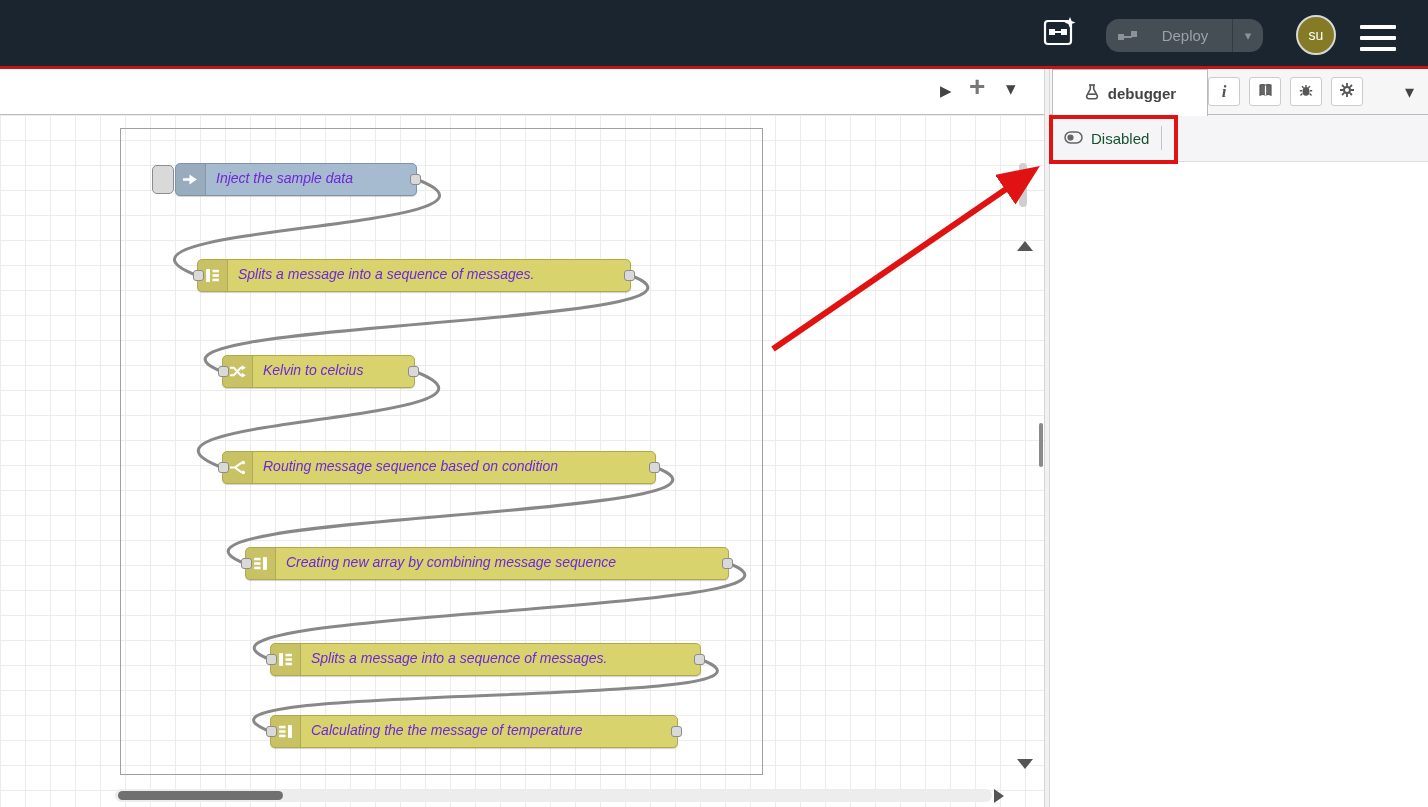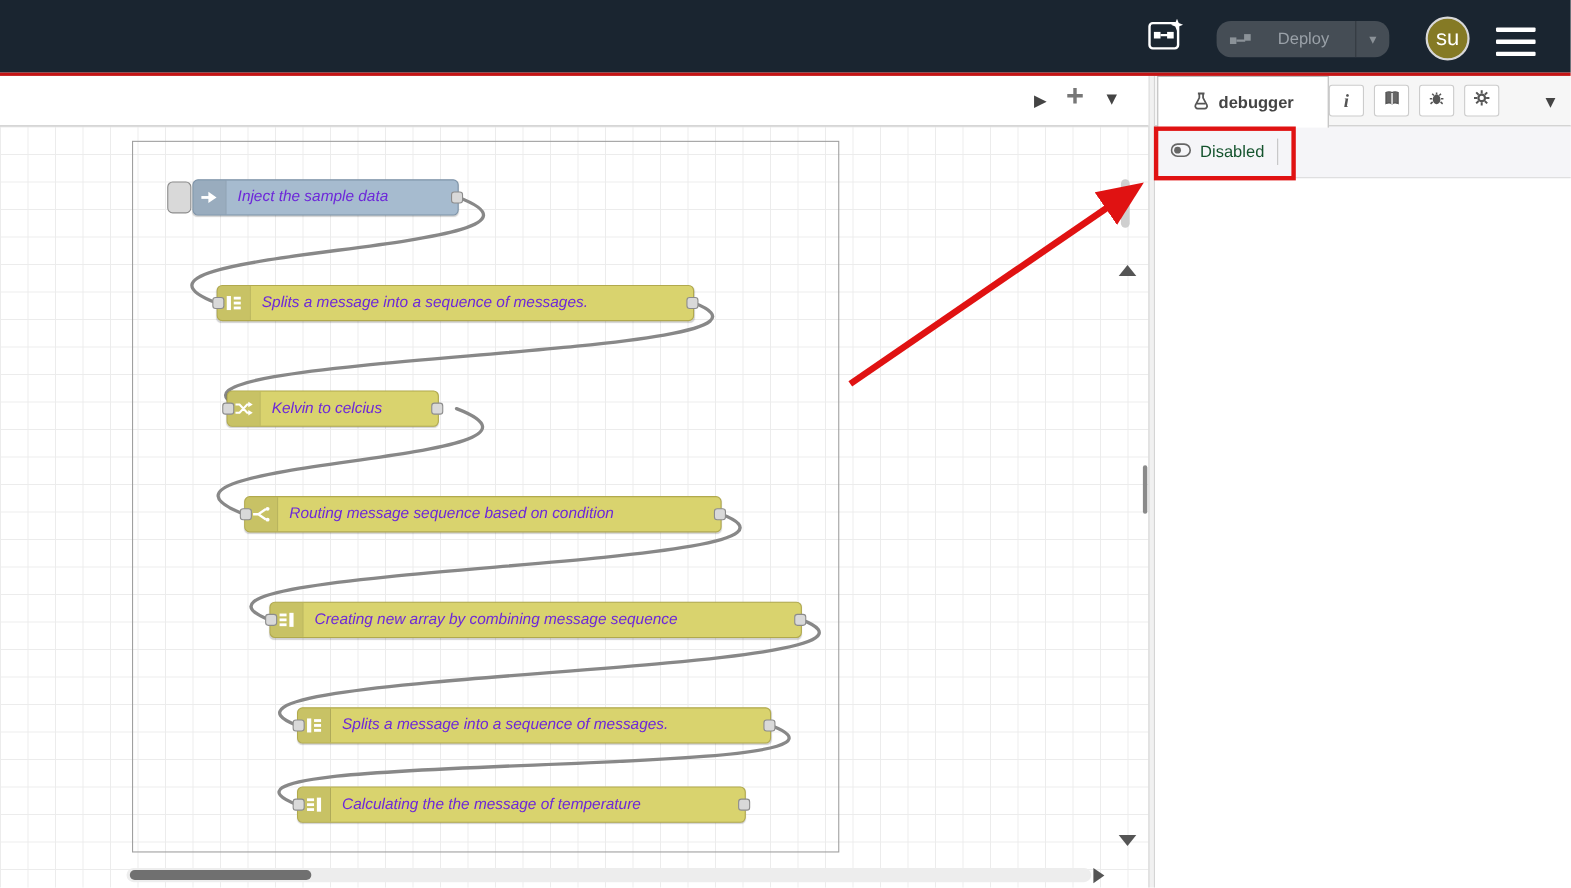--- a/index.html
+++ b/index.html
@@ -7,21 +7,21 @@
 
   
   .topbar { position:absolute; top:0; left:0; width:1428px; height:66px; background:#1a2530; z-index:10; }
   .red-line { position:absolute; top:66px; left:0; width:1428px; height:3px; background:#c41414; z-index:10; }
   .ai-btn { position:absolute; left:1042px; top:16px; width:36px; height:36px; display:flex; align-items:center; justify-content:center; cursor:pointer; }
   .deploy-btn { position:absolute; left:1106px; top:19px; width:157px; height:33px; background:#454d55; border-radius:13px; display:flex; align-items:center; color:#9aa1a8; }
   .deploy-icon { margin-left:12px; display:flex; }
   .deploy-label { flex:1; text-align:center; font-size:15px; color:#9aa1a8; }
   .deploy-sep { width:1px; height:33px; background:#333a41; }
   .deploy-caret { width:30px; text-align:center; color:#8b9298; font-size:13px; }
-  .avatar { position:absolute; left:1296px; top:15px; width:40px; height:40px; border-radius:50%; background:#857a25; border:2px solid #d8d8d8; color:#fff; font-size:20px; display:flex; align-items:center; justify-content:center; }
+  .avatar { position:absolute; left:1296px; top:15px; width:40px; height:40px; border-radius:50%; background:#857a25; border:2px solid #d8d8d8; color:#fff; font-size:14px; display:flex; align-items:center; justify-content:center; }
   .hamburger { position:absolute; left:1360px; top:25px; width:36px; height:26px; display:flex; flex-direction:column; justify-content:space-between; cursor:pointer; }
   .hamburger span { display:block; height:4px; background:#fff; border-radius:1px; }
 
   
   .tabstrip { position:absolute; top:69px; left:0; width:1044px; height:46px; background:#fff; border-bottom:1px solid #bbb; z-index:5; }
   .ts-next { position:absolute; left:940px; top:13px; color:#444; font-size:15px; cursor:pointer; }
   .ts-add { position:absolute; left:969px; top:2px; color:#777; font-size:28px; font-weight:bold; cursor:pointer; }
   .ts-list { position:absolute; left:1006px; top:8px; color:#444; font-size:19px; cursor:pointer; }
 
   
@@ -148,21 +148,21 @@
           <rect x="2" y="2" width="3.6" height="12" fill="#fff"></rect>
           <rect x="8" y="2.6" width="6" height="2.4" fill="#fff"></rect>
           <rect x="8" y="6.8" width="6" height="2.4" fill="#fff"></rect>
           <rect x="8" y="11" width="6" height="2.4" fill="#fff"></rect>
         </svg>
       </div>
       <span class="node-label">Splits a message into a sequence of messages.</span>
       <div class="port in"></div>
       <div class="port out"></div>
     </div>
-    <div class="node" style="left: 206px; top: 240px; width: 193px; background: rgb(217, 211, 110); border-color: rgb(177, 169, 77);">
+    <div class="node" style="left: 222px; top: 240px; width: 193px; background: rgb(217, 211, 110); border-color: rgb(177, 169, 77);">
       <div class="node-icon">
         <svg viewBox="0 0 16 16">
           <path d="M1 4.5h3.5L11 11.5h1.5M1 11.5h3.5L11 4.5h1.5" stroke="#fff" stroke-width="1.8" fill="none"></path>
           <path d="M12 2.2 15.8 4.5 12 6.8z" fill="#fff"></path>
           <path d="M12 9.2 15.8 11.5 12 13.8z" fill="#fff"></path>
         </svg>
       </div>
       <span class="node-label">Kelvin to celcius</span>
       <div class="port in"></div>
       <div class="port out"></div>

